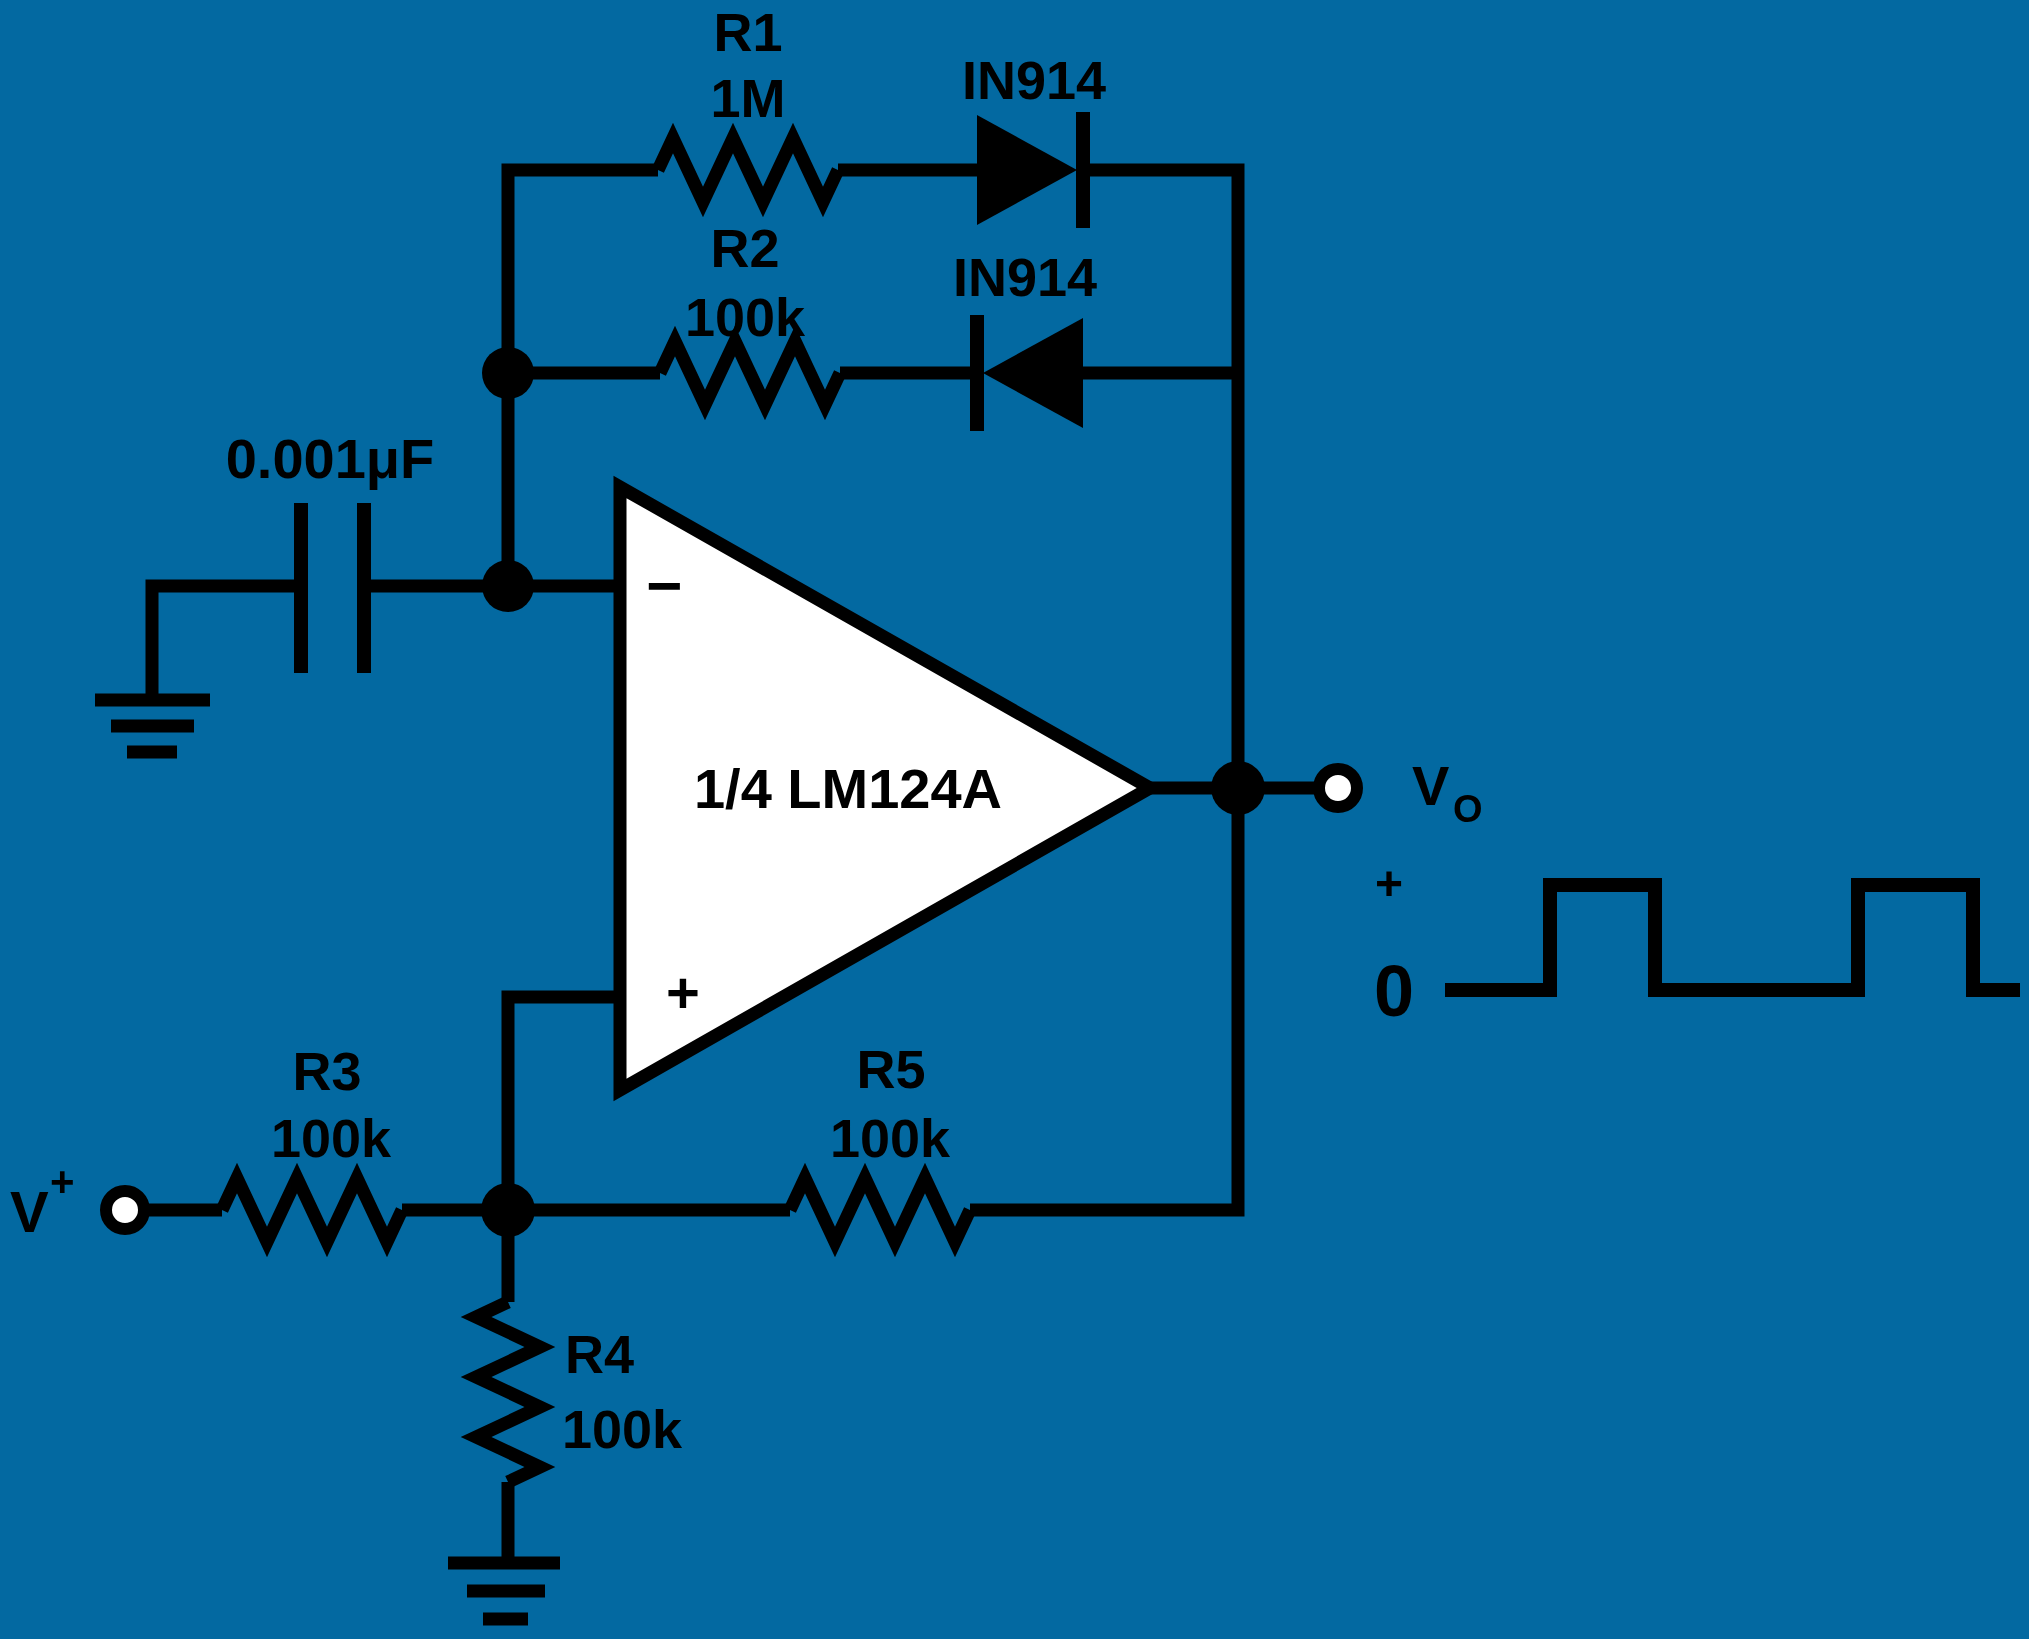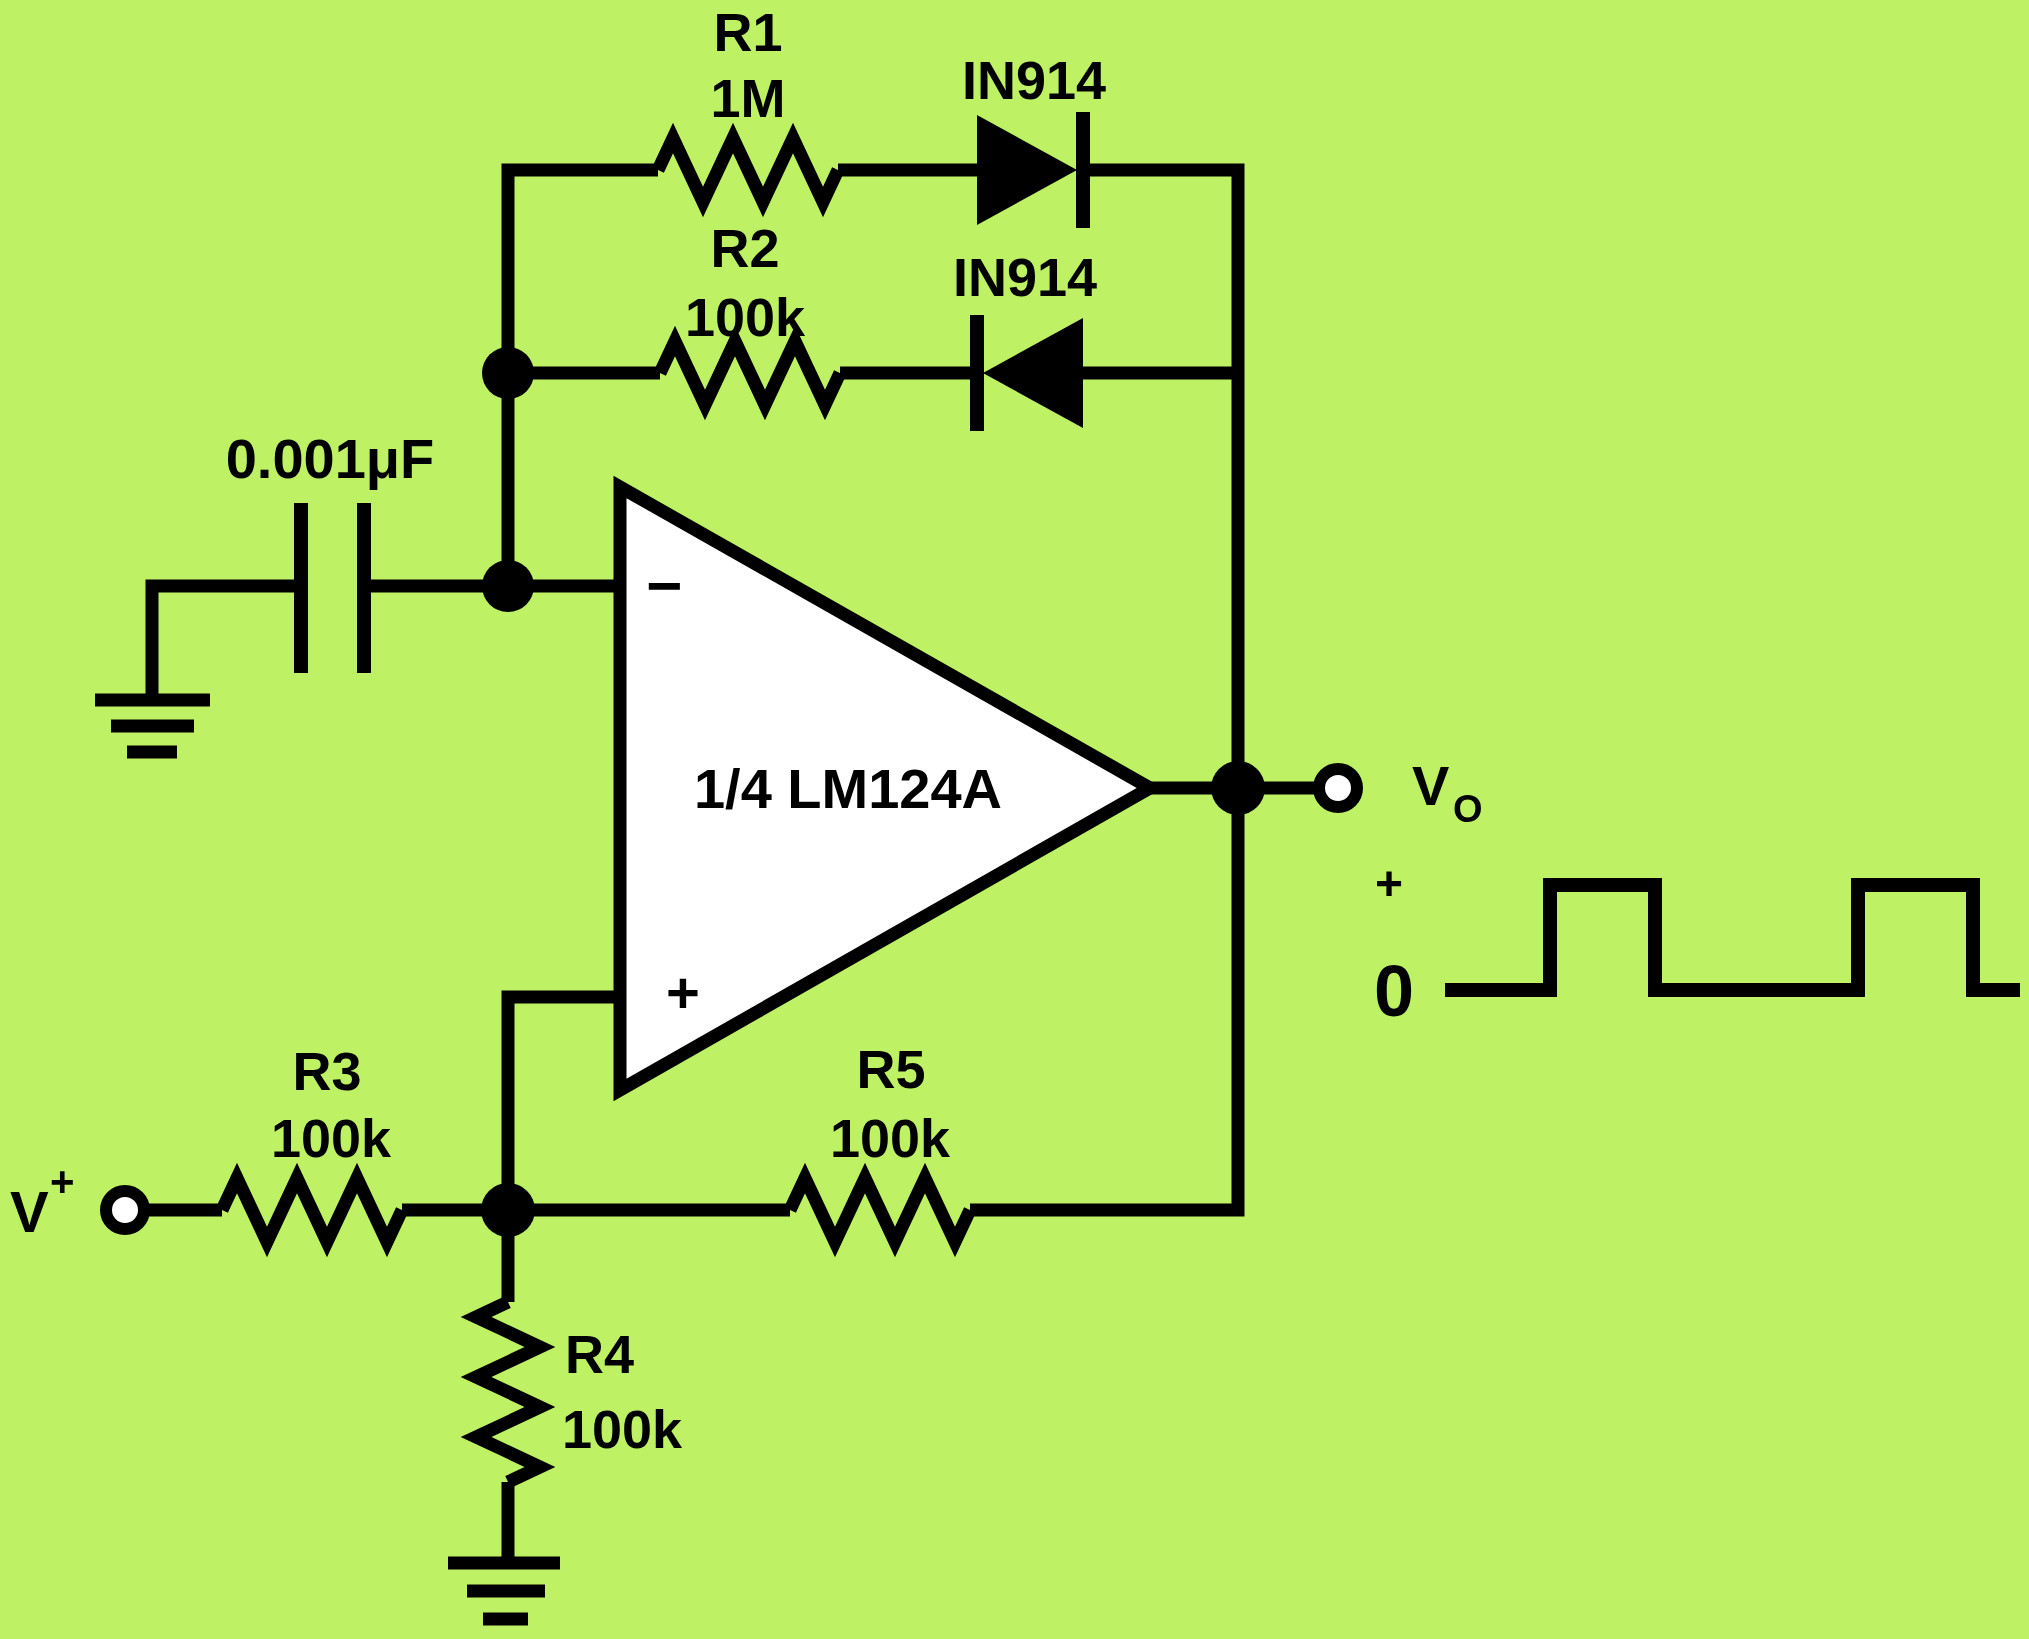--- a/index.html
+++ b/index.html
@@ -4,21 +4,21 @@
 <style>
   html, body {
     margin: 0;
     padding: 0;
     background: #ffffff;
   }
   .page {
     position: relative;
     width: 2029px;
     height: 1639px;
-    background: #bef264;
+    background: #0369a1;
     overflow: hidden;
   }
   svg text {
     font-family: "Liberation Sans", sans-serif;
     font-weight: bold;
     fill: #000000;
   }
   .lbl      { font-size: 54px; }
   .lbl-med  { font-size: 56px; }
   .lbl-cap  { font-size: 56px; }

